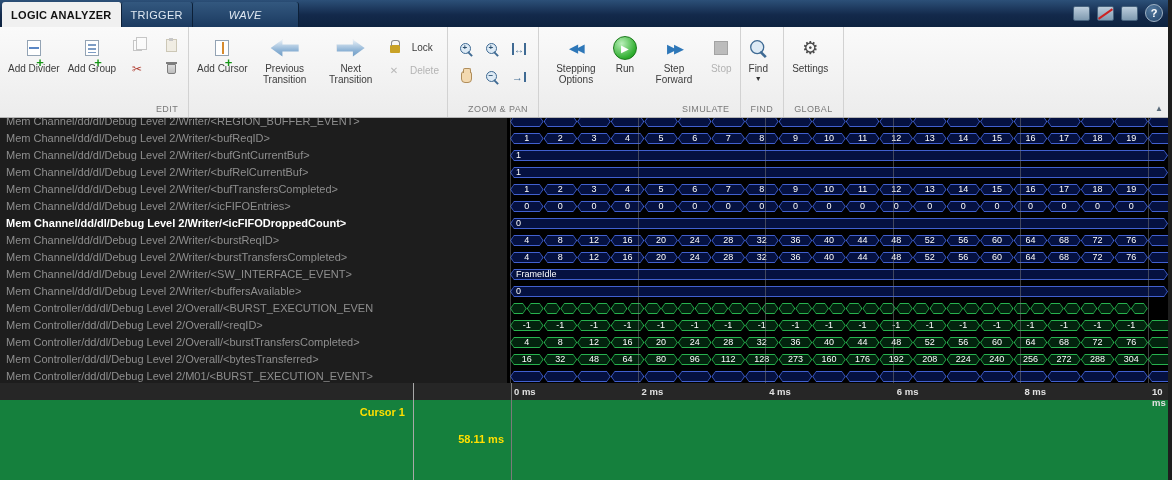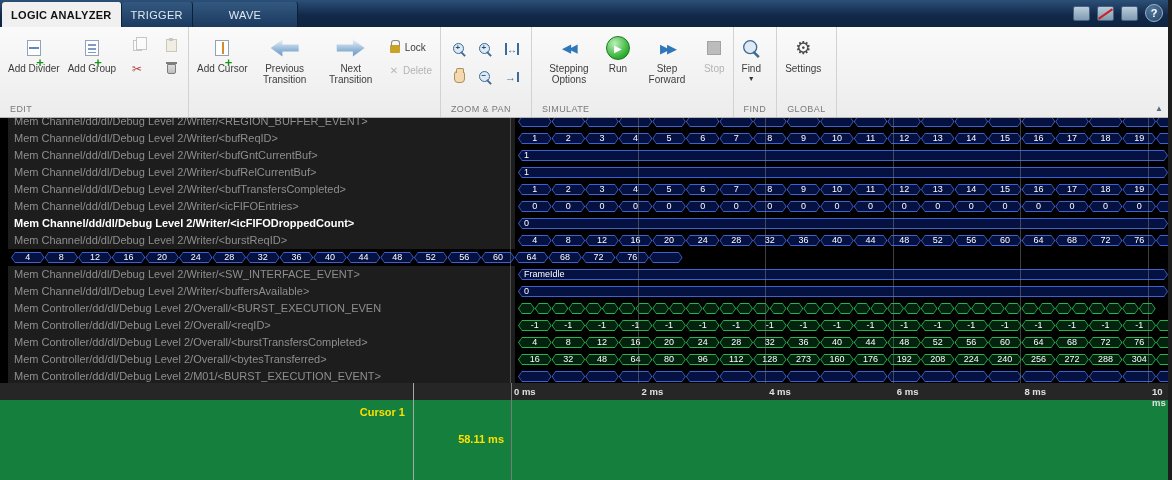--- a/index.html
+++ b/index.html
@@ -8,46 +8,46 @@
 
   #app { width:1168px; height:480px; display:flex; flex-direction:column; }
 
   
   .tabbar { height:27px; background:linear-gradient(180deg,#2c5078,#13294b 55%,#0d2340);
             display:flex; align-items:stretch; padding-left:2px; position:relative; flex:none; }
   .tab { display:flex; align-items:center; font-size:11px; letter-spacing:.3px; color:#dfe8f2;
          background:linear-gradient(180deg,#33587f,#1b3a60); border-right:1px solid #0c2038;
          margin-top:2px; border-radius:3px 3px 0 0; padding:0 9px; }
   .tab.active { background:#f0f0f0; color:#111; font-weight:bold; padding:0 9px; }
-  .tab.wave { padding:0 36px; }
+  .tab.wave { padding:0 36px;font-style:italic; }
   .tabbar-right { position:absolute; right:5px; top:4px; display:flex; gap:7px; align-items:center; }
   .titleicon { width:17px; height:15px; border:1px solid #46627d; border-radius:2px;
                background:linear-gradient(#bccddc,#7f9ab0); position:relative; }
   .titleicon.slash::after { content:""; position:absolute; left:-1px; right:-1px; top:6px; height:2px;
                background:#cc2222; transform:rotate(-35deg); }
   .helpbtn { width:18px; height:18px; border-radius:50%; border:1px solid #9fb3c6; color:#fff;
              background:radial-gradient(circle at 35% 30%,#53799f,#24456b); font-size:11px; font-weight:bold;
              display:flex; align-items:center; justify-content:center; }
 
   
   .toolbar { height:91px; background:linear-gradient(#fafafa,#ececec); display:flex;
              border-bottom:1px solid #b5b5b5; position:relative; flex:none; }
   .tsec { display:flex; flex-direction:column; border-right:1px solid #d2d2d2; }
   .tsec-body { flex:1; display:flex; align-items:flex-start; padding:4px 4px 0; }
-  .tsec-label { font-size:9px; color:#7a7a7a; text-align:left; padding:0 10px 3px; letter-spacing:.4px; }
+  .tsec-label { font-size:9px; color:#7a7a7a; text-align:right; padding:0 10px 3px; letter-spacing:.4px; }
   .bigbtn { display:flex; flex-direction:column; align-items:center; padding:2px 4px; }
   .bigbtn .bicon { height:30px; display:flex; align-items:center; justify-content:center; position:relative; }
   .bigbtn .blabel { font-size:10px; color:#3c3c3c; text-align:center; line-height:11px; max-width:58px; }
   .bigbtn.disabled .blabel { color:#b3b3b3; }
   .minicol { display:flex; flex-direction:column; gap:8px; padding:6px 4px 0 8px; }
   .minirow { display:flex; gap:16px; }
   .minibtn { width:18px; height:16px; display:flex; align-items:center; justify-content:center; }
   .minibtn.disabled { opacity:.45; }
   .stackcol { display:flex; flex-direction:column; gap:12px; padding:10px 4px 0 6px; }
-  .smallbtn { display:flex; align-items:center; gap:5px; font-size:10px; color:#3c3c3c; }
+  .smallbtn { display:flex; align-items:center; gap:12px; font-size:10px; color:#3c3c3c; }
   .smallbtn.disabled { color:#b3b3b3; }
   .zoomgrid { display:grid; grid-template-columns:repeat(3,26px); grid-auto-rows:28px;
               align-items:center; justify-items:center; padding:4px 2px 0; }
 
   
   .i-doc { width:14px; height:16px; background:#fff; border:1px solid #93a3b4; position:relative; display:block; }
   .i-doc.divline::after { content:""; position:absolute; left:1px; right:1px; top:6px; height:2px; background:#5b87c5; }
   .i-doc.grouplines::after { content:""; position:absolute; left:2px; right:2px; top:3px; height:9px;
       background:repeating-linear-gradient(#7d9cc4 0 2px, transparent 2px 4px); }
   .i-doc.cursline::after { content:""; position:absolute; left:6px; top:1px; bottom:1px; width:2px; background:#d68a2e; }
@@ -91,21 +91,21 @@
       display:flex; align-items:center; justify-content:center; }
   .i-stepfwd { color:#2e77b8; font-size:13px; letter-spacing:-3px; }
   .i-stop { width:14px; height:14px; background:#bcbcbc; border:1px solid #a3a3a3; display:block; }
   .i-gear { font-size:18px; color:#4a4a4a; line-height:20px; }
   .find-caret { font-size:7px; color:#333; margin-top:1px; line-height:7px; }
   .collapse-btn { position:absolute; right:5px; bottom:4px; font-size:8px; color:#5a6b7a; }
 
   
   .rows-viewport { height:265px; background:#000; position:relative; overflow:hidden; flex:none; }
   .rows { margin-top:-5px; }
-  .sig-row { display:flex; height:17px;padding-left:8px; }
+  .sig-row { display:flex; height:17px; }
   .sig-label { width:507px; flex:none; background:#1d1d1d; color:#8e8e8e; font-size:11px; line-height:17px;
       padding-left:6px; white-space:nowrap; overflow:hidden; }
   .sig-label.selected { color:#fff; font-weight:bold; }
   .sig-wave { flex:1; display:flex; align-items:center; padding-left:3px; overflow:hidden; position:relative; }
   .sig-wave.blue  { --bc:#4160cf; --bg:#051140; }
   .sig-wave.green { --bc:#27b24e; --bg:#03230e; }
   .seg { position:relative; flex:none; width:33.58px; height:11px; }
   .seg.dense { width:16.79px; }
   .seg.fullrow { width:100%; }
   .seg::before, .seg::after { content:""; position:absolute; }
@@ -663,20 +663,21 @@
             </div>
             <div class="seg">
               <span class="val">76</span>
             </div>
             <div class="seg tail">
               <span class="val"></span>
             </div>
           </div>
         </div>
         <div class="sig-row">
+          <div class="sig-label">Mem Channel/dd/dl/Debug Level 2/Writer/&lt;burstTransfersCompleted&gt;</div>
           <div class="sig-wave blue">
             <div class="seg">
               <span class="val">4</span>
             </div>
             <div class="seg">
               <span class="val">8</span>
             </div>
             <div class="seg">
               <span class="val">12</span>
             </div>

